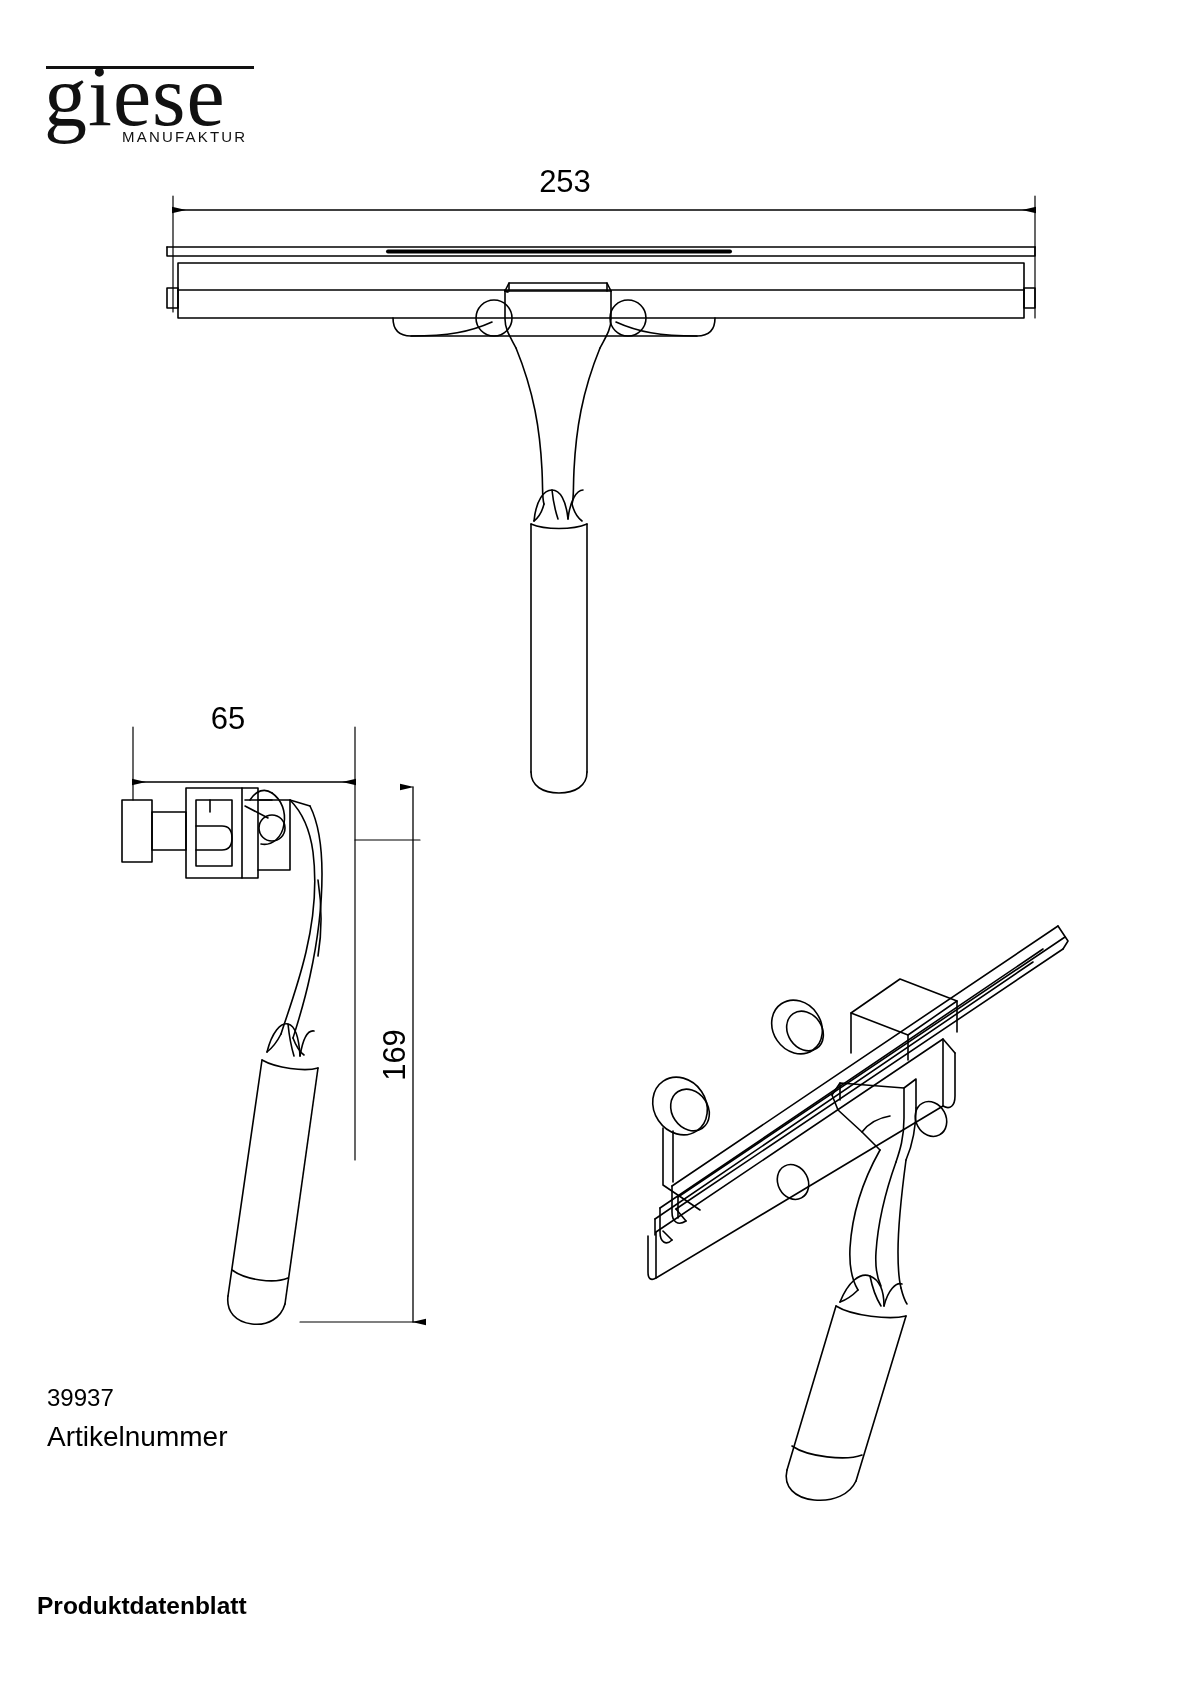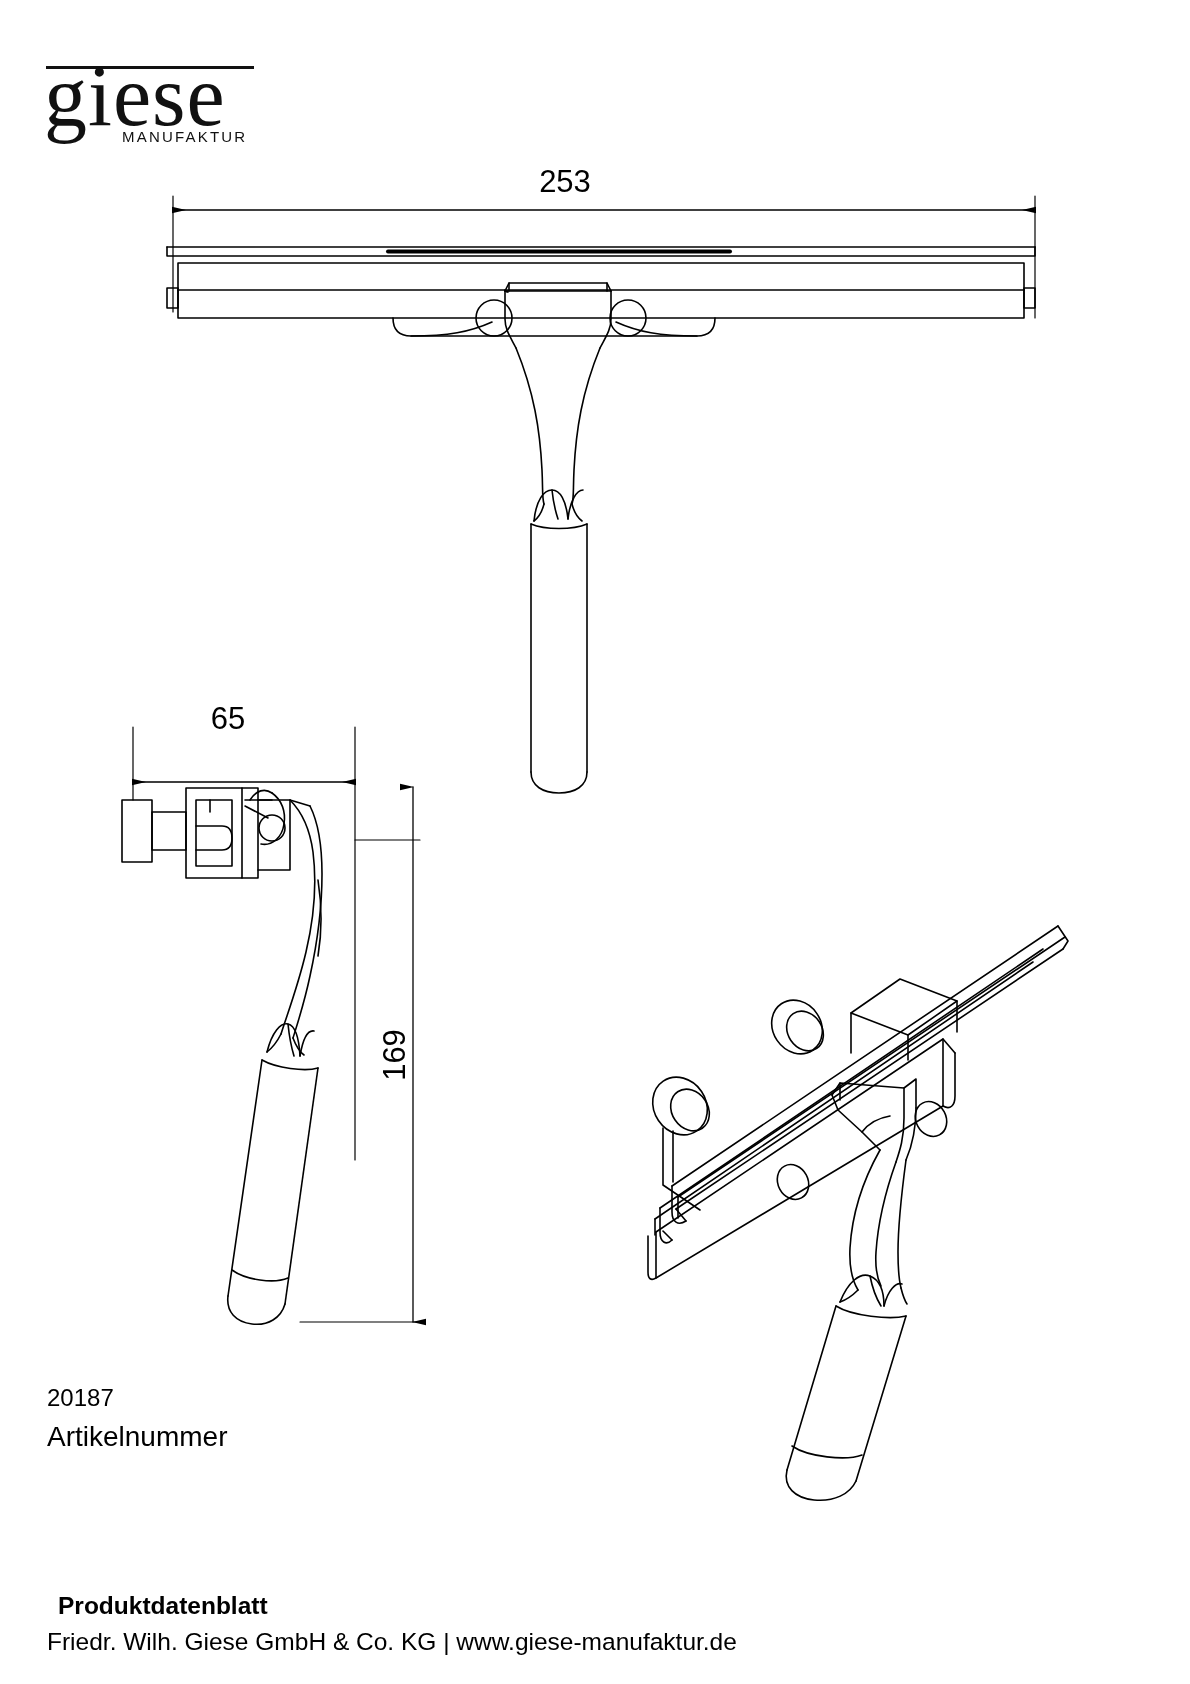--- a/index.html
+++ b/index.html
@@ -76,21 +76,21 @@
     left: 47px;
     top: 1384px;
     font-size: 24px;
   }
   #article-number-label {
     left: 47px;
     top: 1421px;
     font-size: 28px;
   }
   #footer-title {
-    left: 58px;
+    left: 37px;
     top: 1592px;
     font-size: 24.5px;
     font-weight: bold;
   }
   #footer-company {
     left: 47px;
     top: 1628px;
     font-size: 24.5px;
   }
 
@@ -330,19 +330,18 @@
           <path d="M792,1446 C808,1457 846,1461 862,1455"></path>
         </g>
       </g>
     </g>
 
     <text x="565" y="192" text-anchor="middle" font-family="Liberation Sans, sans-serif" font-size="31" fill="#000">253</text>
     <text x="228" y="729" text-anchor="middle" font-family="Liberation Sans, sans-serif" font-size="31" fill="#000">65</text>
     <text x="0" y="0" transform="translate(405,1055) rotate(-90)" text-anchor="middle" font-family="Liberation Sans, sans-serif" font-size="31" fill="#000">169</text>
   </svg>
 
-  <div class="txt" id="article-number-value">20187</div>
+  <div class="txt" id="article-number-value">39937</div>
   <div class="txt" id="article-number-label">Artikelnummer</div>
 
   <div class="txt" id="footer-title">Produktdatenblatt</div>
-  <div class="txt" id="footer-company">Friedr. Wilh. Giese GmbH &amp; Co. KG | www.giese-manufaktur.de</div>
 
 </div>
 
 </body></html>

